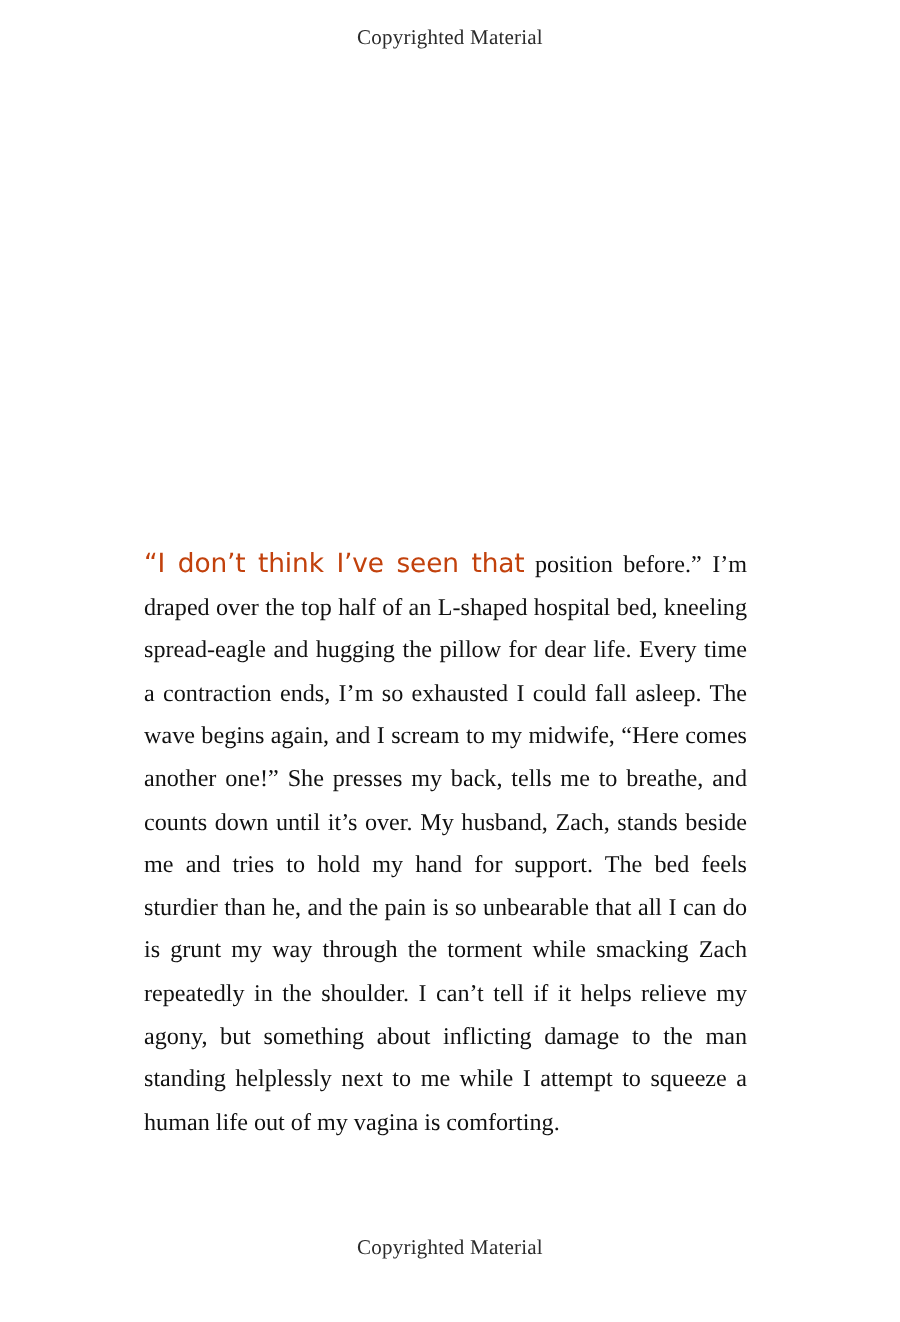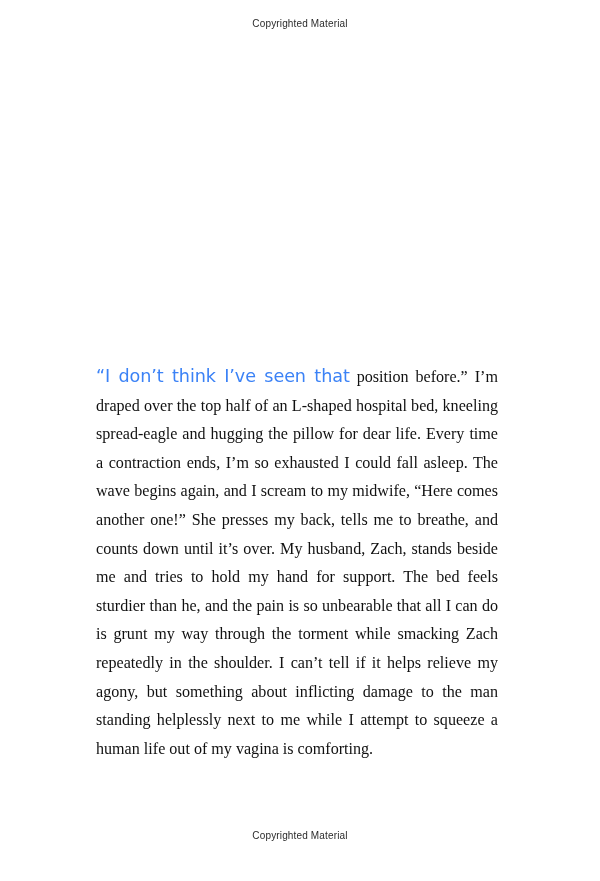--- a/index.html
+++ b/index.html
@@ -18,22 +18,22 @@
   .page {
     position: absolute;
     inset: 0;
     background: #ffffff;
   }
   .watermark {
     position: absolute;
     left: 0;
     width: 100%;
     text-align: center;
-    font-family: Liberation Sans, sans-serif;
-    font-size: 10px;
+    font-family: Liberation Serif, serif;
+    font-size: 14px;
     letter-spacing: 0.15px;
     color: #2b2b2b;
   }
   .watermark-top { top: 18px; }
   .watermark-bottom { bottom: 40px; }
 
   .text-block {
     position: absolute;
     left: 96px;
     top: 362px;
@@ -52,21 +52,21 @@
   p.first-para {
     text-indent: 0;
   }
   p.indent-para {
     text-indent: 26px;
   }
   .opening-phrase {
     font-family: "DejaVu Sans", sans-serif;
     font-size: 17.6px;
     letter-spacing: -0.1px;
-    color: #3b82f6;
+    color: #c2410c;
   }
   .opening-rest {
     font-family: Liberation Serif, serif;
     font-size: 16.1px;
   }
 </style>
 </head>
 <body>
 
 <div class="page">

